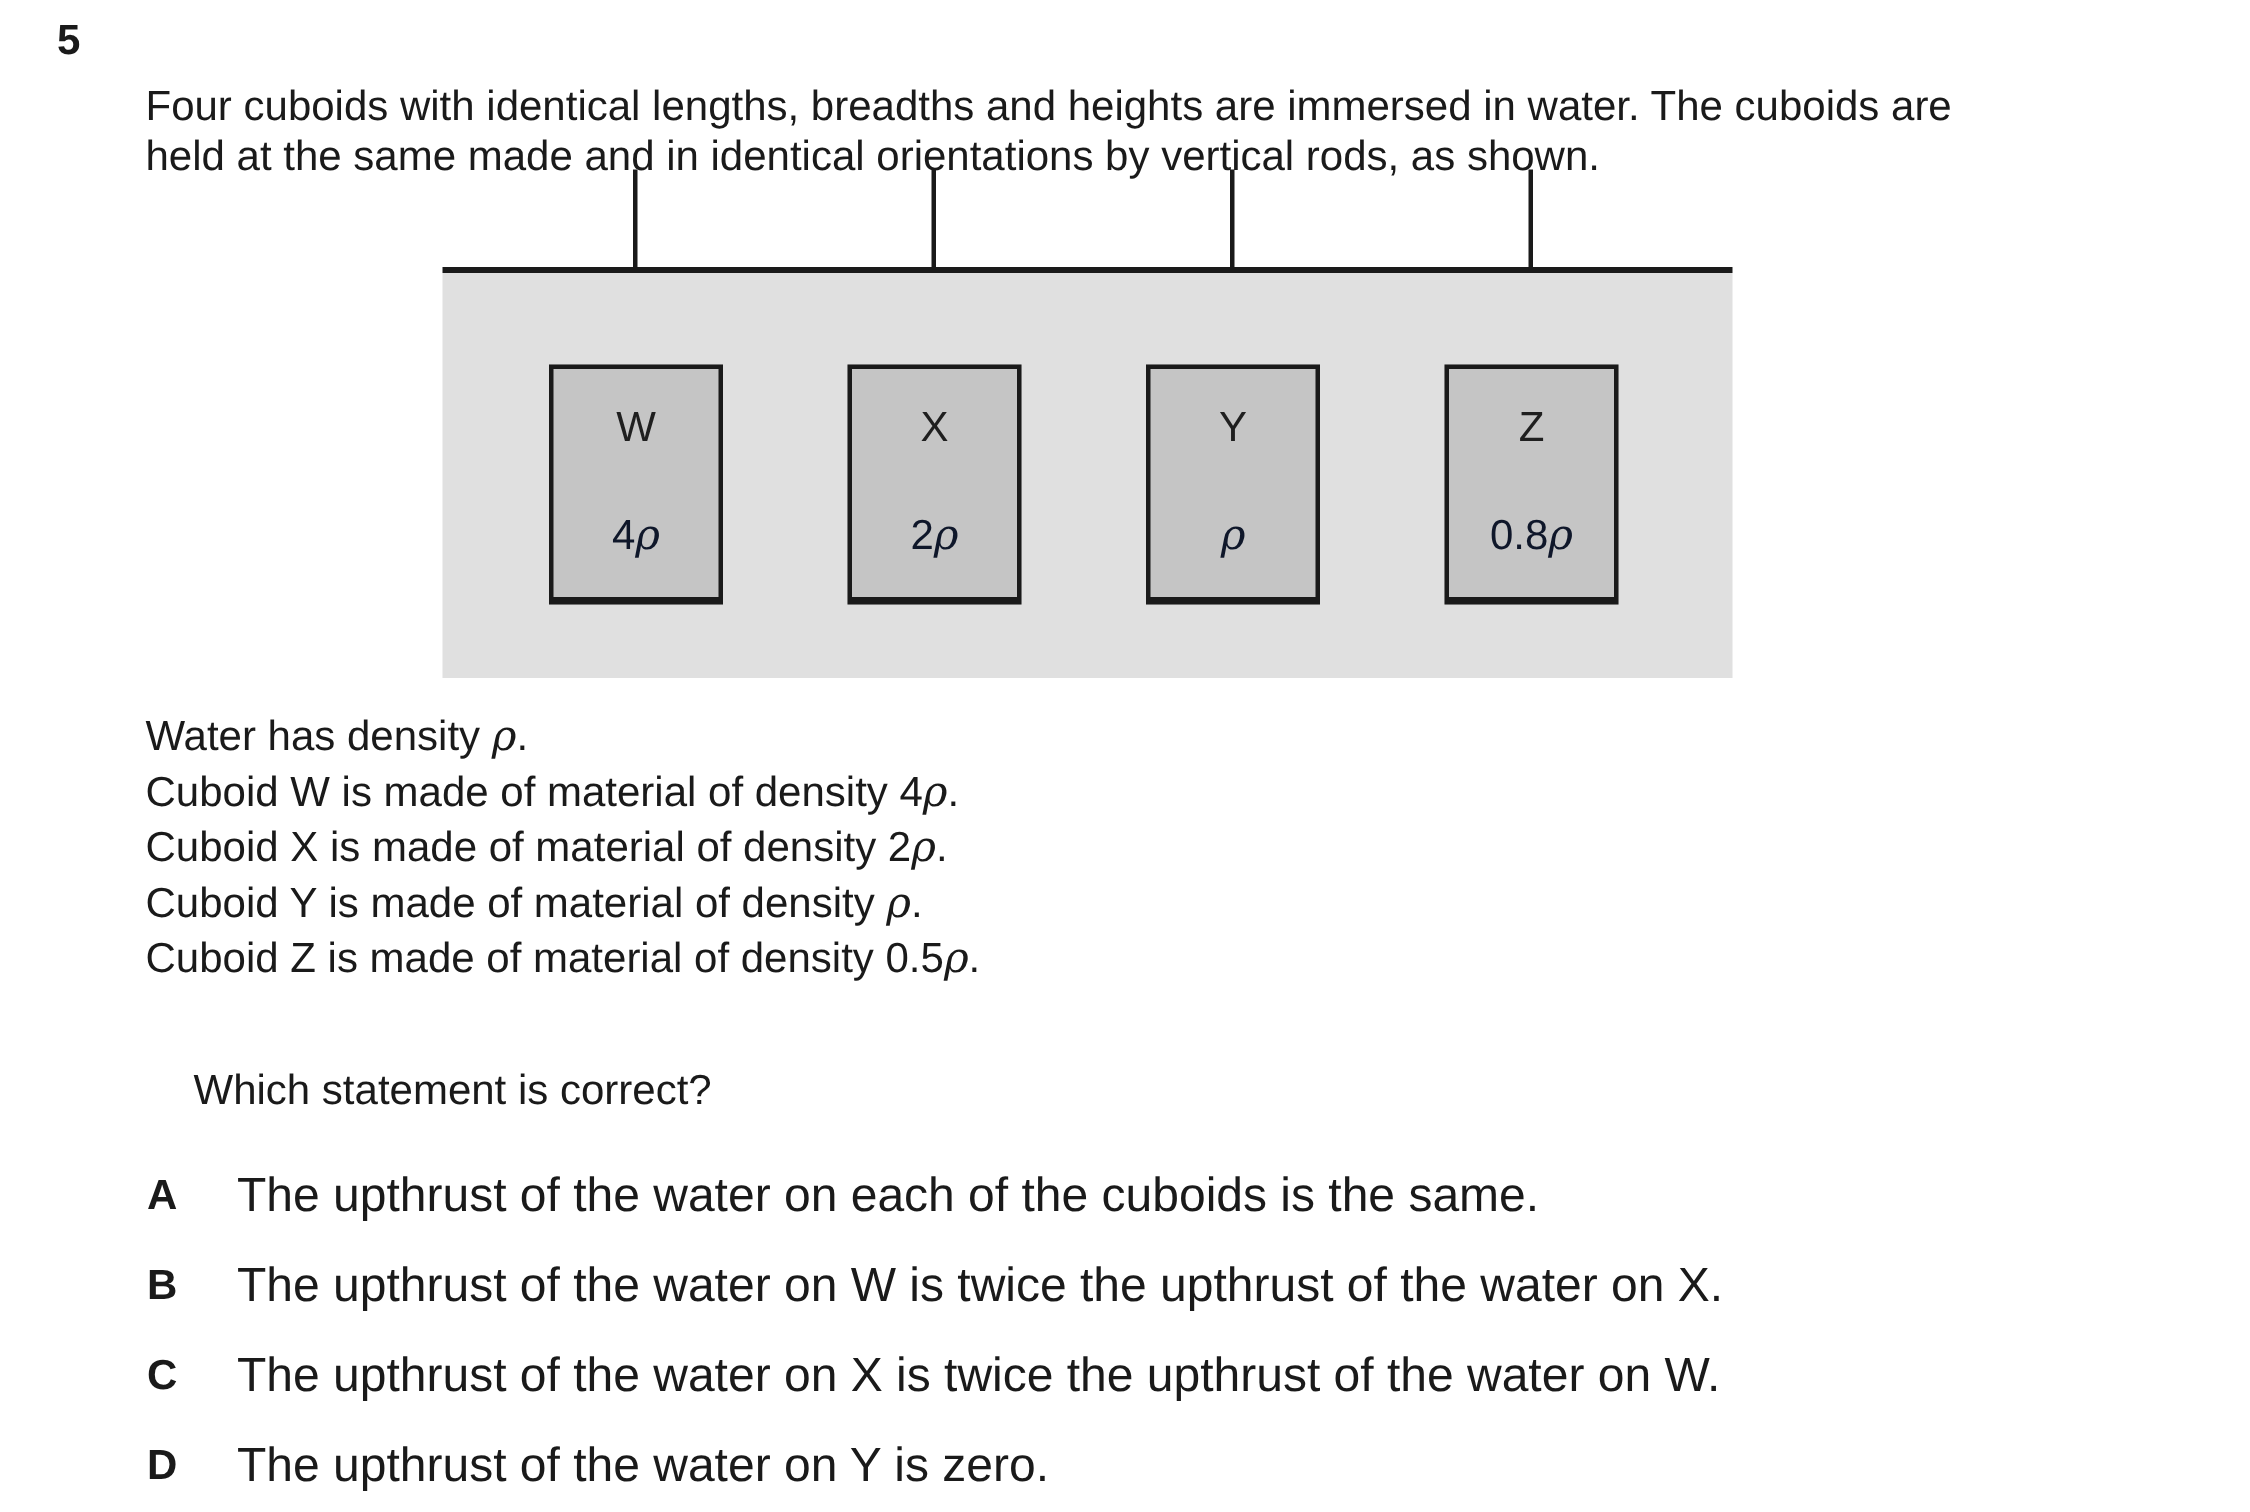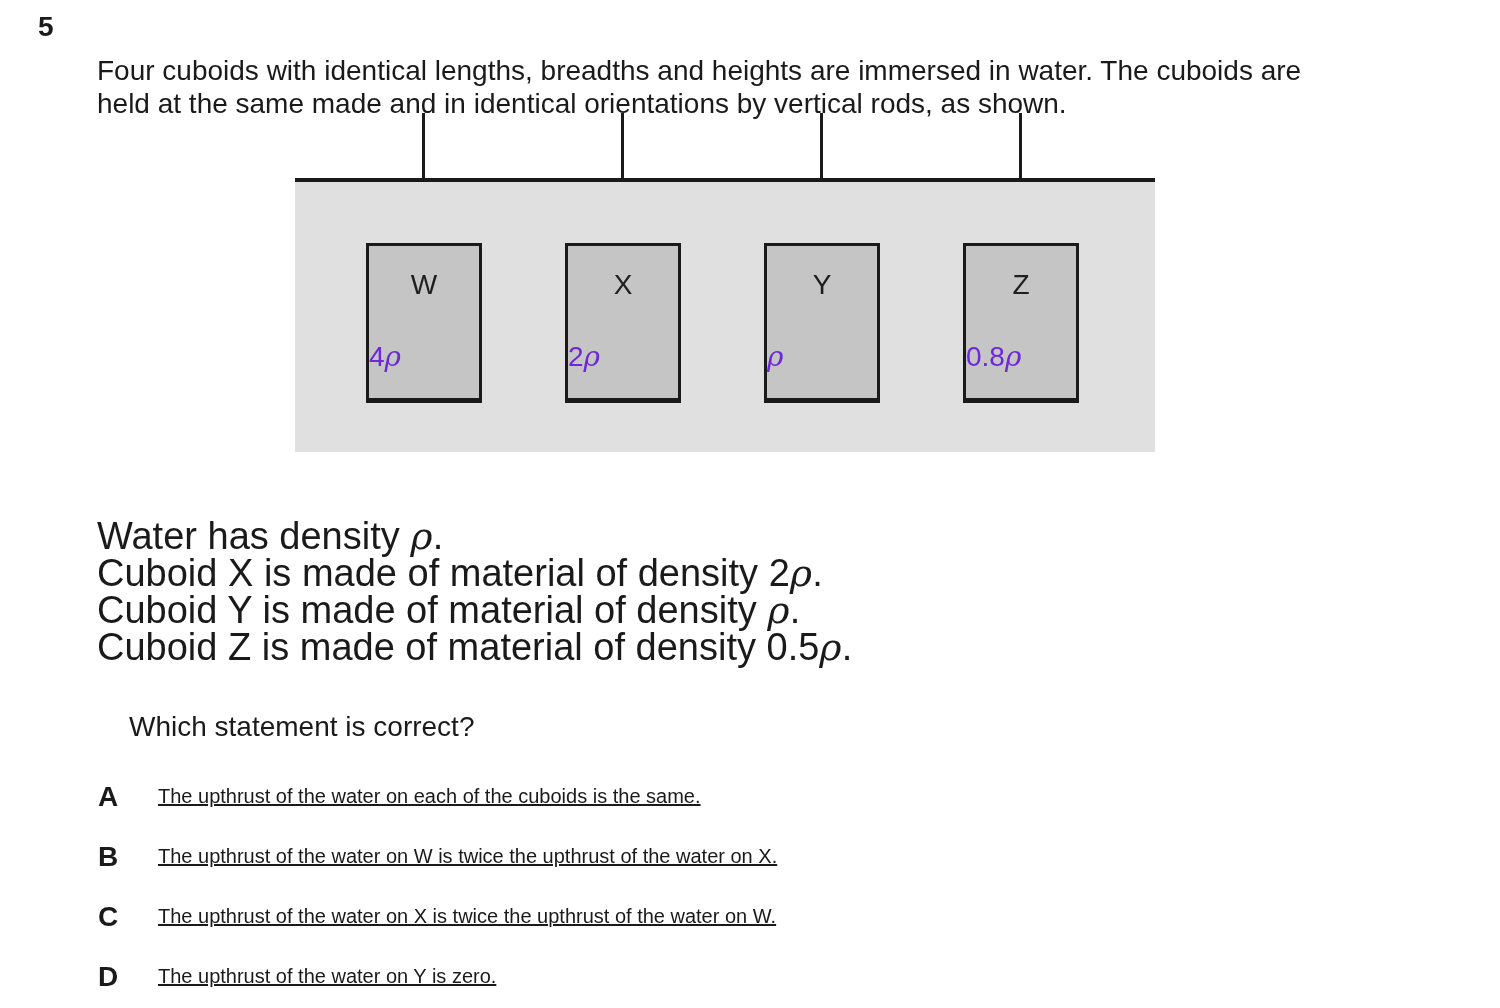--- a/index.html
+++ b/index.html
@@ -58,52 +58,51 @@
   .cuboid.c1 { left: 366px; }
   .cuboid.c2 { left: 565px; }
   .cuboid.c3 { left: 764px; }
   .cuboid.c4 { left: 963px; }
   .cuboid .cub-label {
     position: absolute; left: 0; top: 23px; width: 100%;
     text-align: center; font-size: 28px; line-height: 32px; color: #1f1f1f;
   }
   .cuboid .cub-density {
     position: absolute; left: 0; top: 95px; width: 100%;
-    text-align: left; font-size: 28px; line-height: 32px; color: #6d28d9;
+    text-align: center; font-size: 28px; line-height: 32px; color: #0f172a;
   }
   .rho {
     font-family: "DejaVu Serif", serif;
     font-style: italic;
   }
 
   
   .facts {
-    left: 97px; top: 518px;
-    font-size: 38px; line-height: 37px;
+    left: 97px; top: 472px;
+    font-size: 28px; line-height: 37px;
     white-space: nowrap;
   }
 
   
   .prompt {
     left: 97px; top: 710px;
     font-size: 28px; line-height: 33px;
     white-space: nowrap;
     margin-left: 32px;
   }
 
   
   .opt-letter {
     left: 98px;
     font-size: 28px; font-weight: bold; line-height: 33px;
   }
   .opt-text {
     left: 158px;
-    font-size: 20px; line-height: 33px;
+    font-size: 32px; line-height: 33px;
     white-space: nowrap;
-    text-decoration: underline;
   }
   .row-a { top: 780px; }
   .row-b { top: 840px; }
   .row-c { top: 900px; }
   .row-d { top: 960px; }
 </style>
 </head>
 <body>
 
 <div class="page">
@@ -136,20 +135,21 @@
       <div class="cub-density"><span></span><span class="rho">ρ</span></div>
     </div>
     <div class="abs cuboid c4">
       <div class="cub-label">Z</div>
       <div class="cub-density"><span>0.8</span><span class="rho">ρ</span></div>
     </div>
   </div>
 
   <div class="abs facts">
     <div><span>Water has density </span><span class="rho">ρ</span><span>.</span></div>
+    <div><span>Cuboid W is made of material of density 4</span><span class="rho">ρ</span><span>.</span></div>
     <div><span>Cuboid X is made of material of density 2</span><span class="rho">ρ</span><span>.</span></div>
     <div><span>Cuboid Y is made of material of density </span><span class="rho">ρ</span><span>.</span></div>
     <div><span>Cuboid Z is made of material of density 0.5</span><span class="rho">ρ</span><span>.</span></div>
   </div>
 
   <div class="abs prompt">Which statement is correct?</div>
 
   <div>
     <div>
       <div class="abs opt-letter row-a">A</div>

